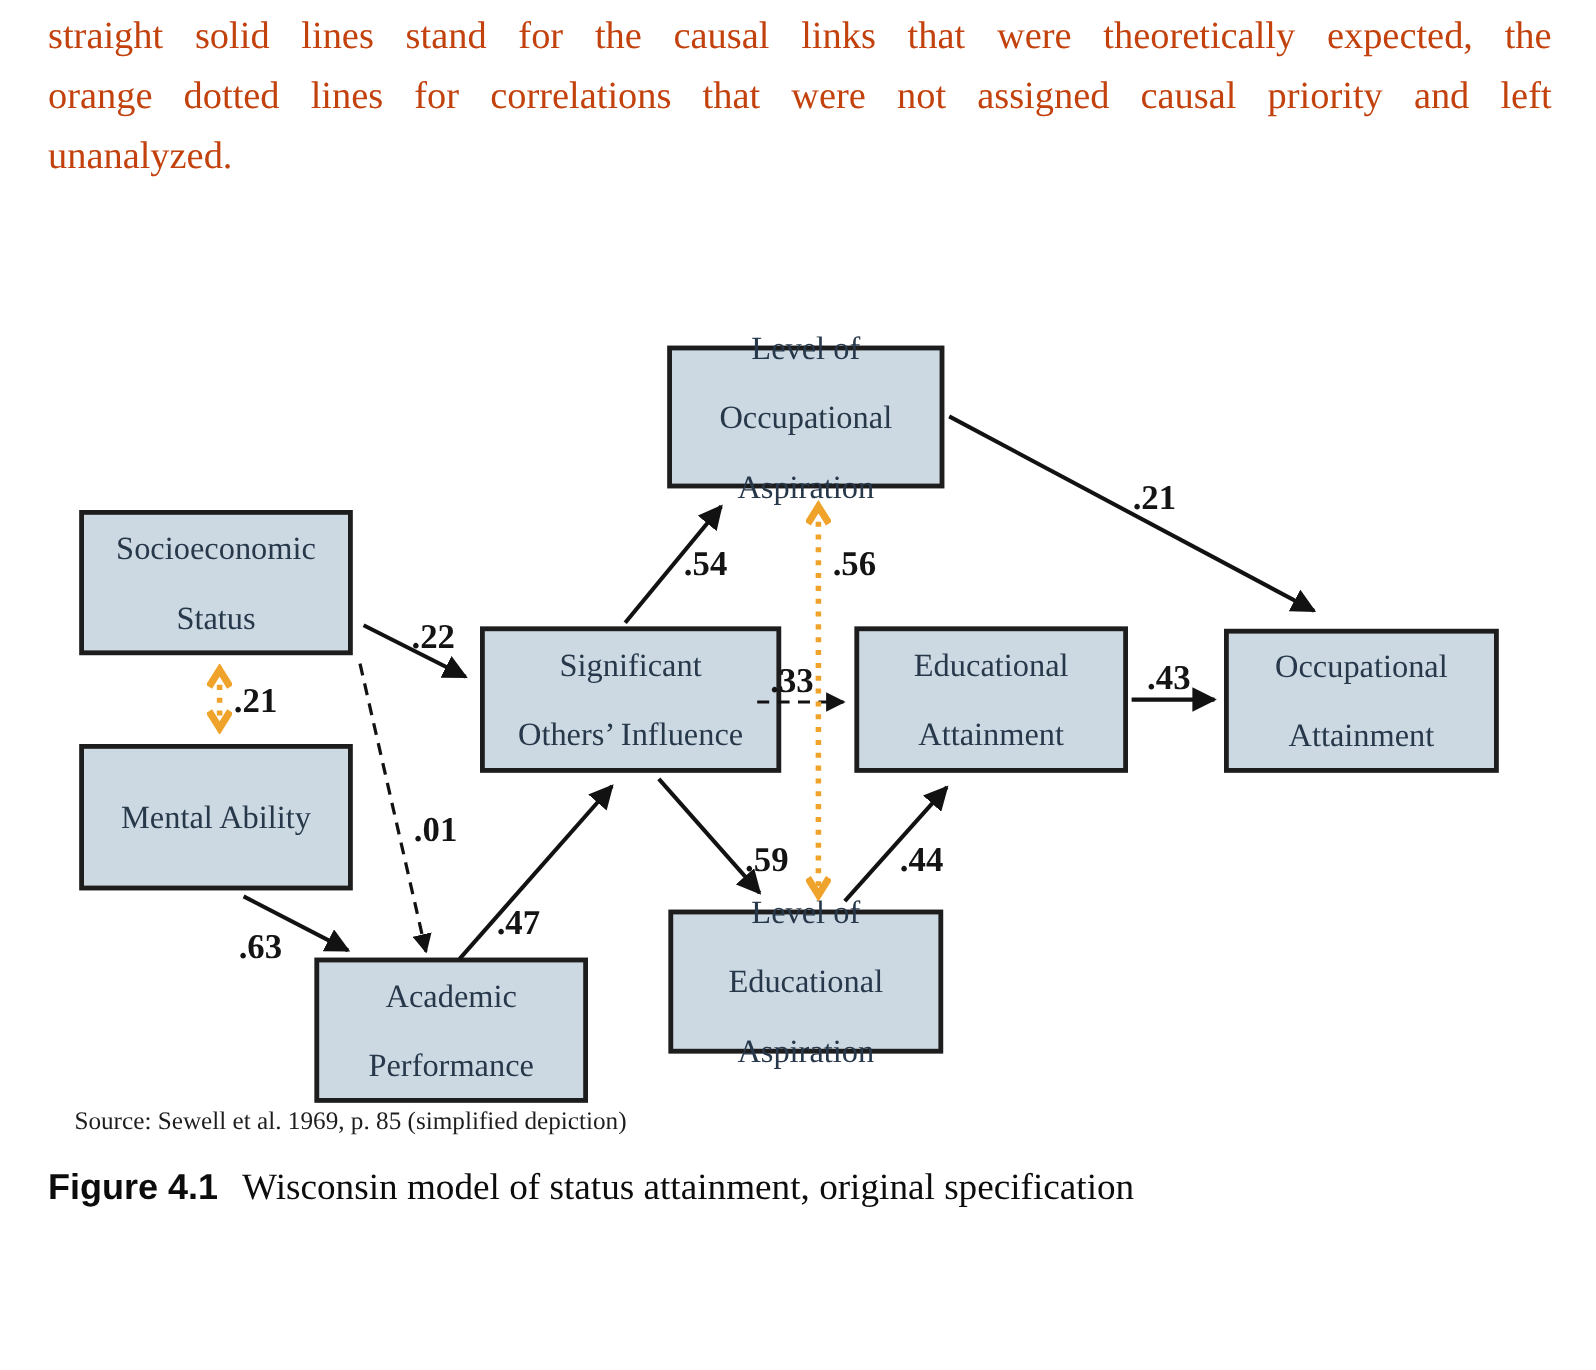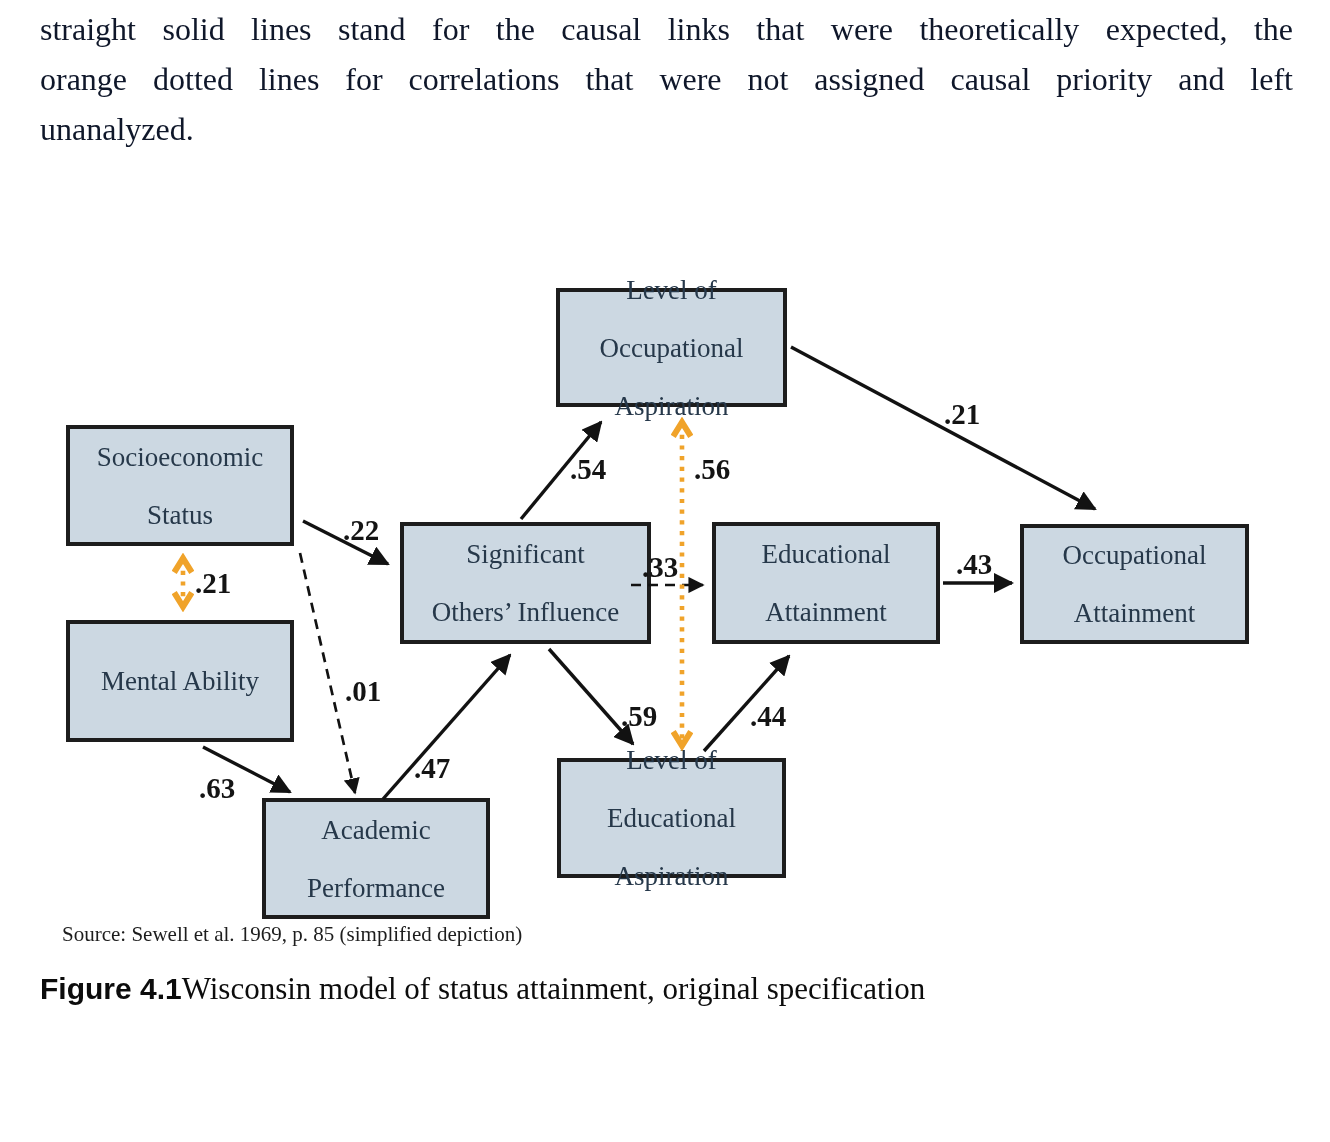--- a/index.html
+++ b/index.html
@@ -7,21 +7,21 @@
     position:relative;
     width:1330px;height:1142px;
     background:#ffffff;
     overflow:hidden;
     font-family:"Liberation Serif", serif;
     color:#0e0e0e;
   }
   
   #intro{
     position:absolute;left:40px;top:4px;width:1253px;
-    font-size:32px;line-height:50px;color:#0f172a;
+    font-size:32px;line-height:50px;color:#c2410c;
   }
   .intro-line{text-align:justify;text-align-last:justify;}
   .intro-line.last{text-align:left;text-align-last:left;}
   
   .dbox{
     position:absolute;
     background:#ccd8e2;
     border:4px solid #1d1d1d;
     box-sizing:border-box;
     display:flex;flex-direction:column;
@@ -50,20 +50,21 @@
     position:absolute;left:62px;top:922px;
     font-size:21px;color:#1d1d1d;
   }
   #caption{
     position:absolute;left:40px;top:971px;width:1250px;
     font-size:31px;color:#0c0c0c;
   }
   #caption .cap-label{
     font-family:"Liberation Sans", sans-serif;
     font-weight:bold;font-size:30px;
+    margin-right:20px;
   }
 </style>
 </head>
 <body>
 
 <div id="page">
 
   <div id="intro">
     <div class="intro-line">straight solid lines stand for the causal links that were theoretically expected, the</div>
     <div class="intro-line">orange dotted lines for correlations that were not assigned causal priority and left</div>

